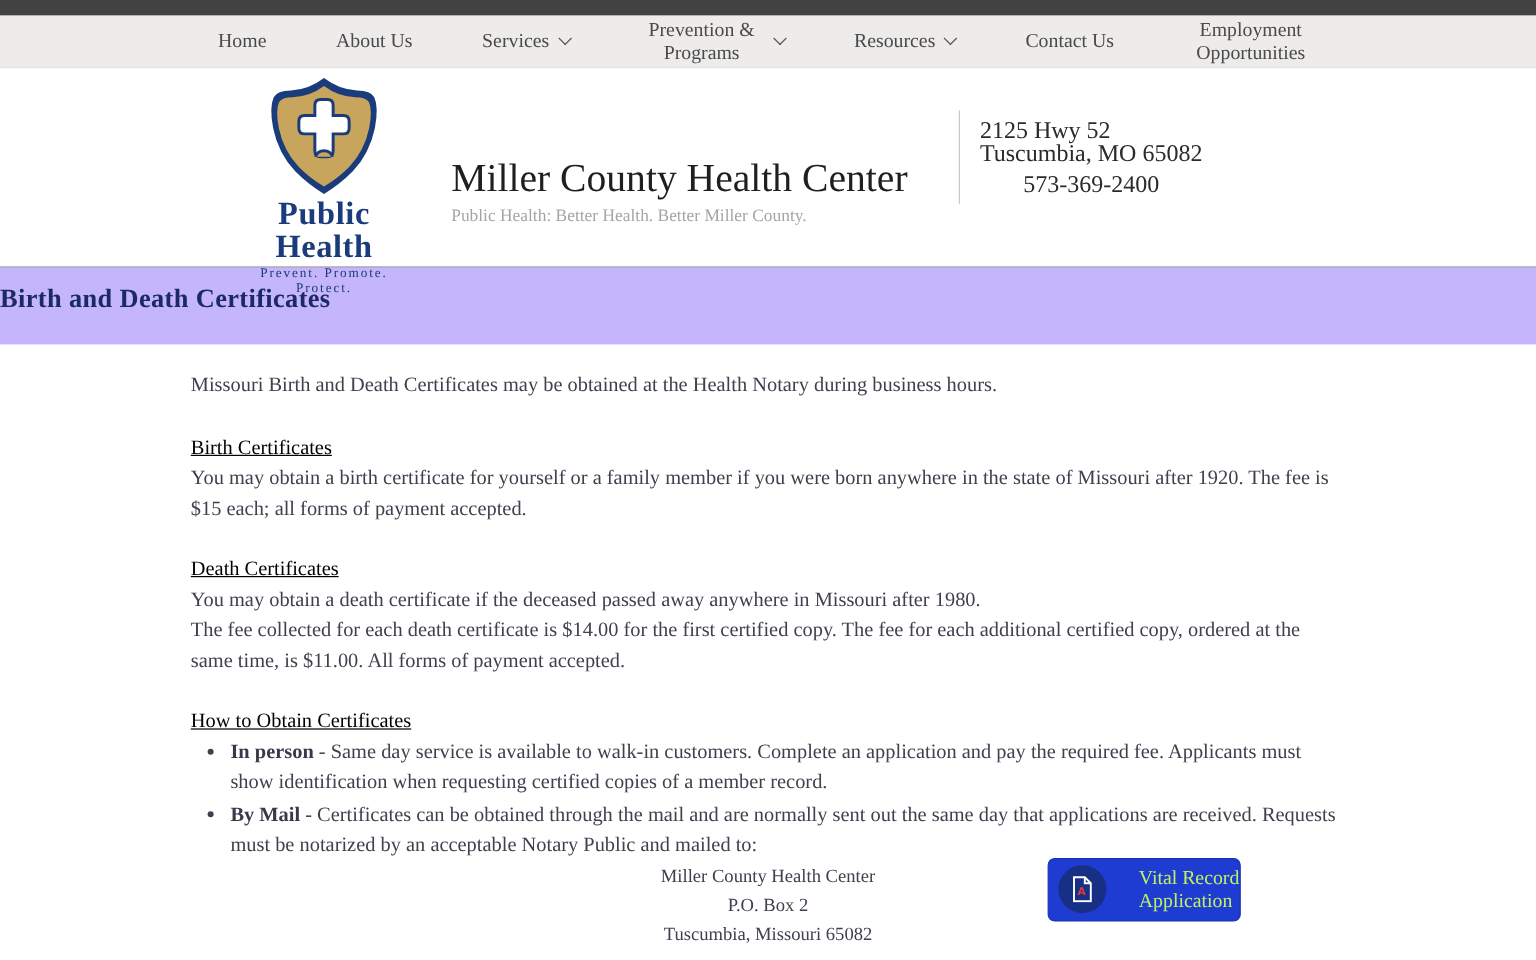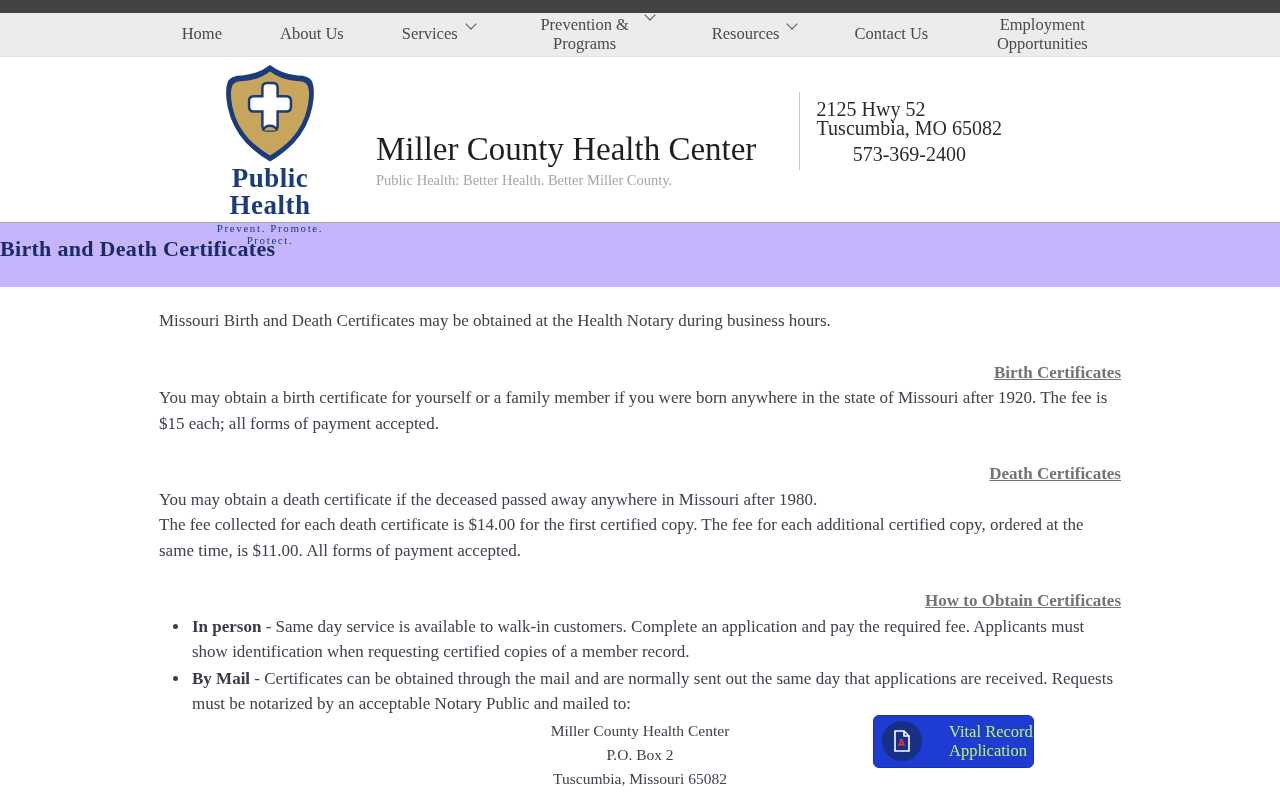--- a/index.html
+++ b/index.html
@@ -5,21 +5,21 @@
   * { margin: 0; padding: 0; box-sizing: border-box; }
   html, body { width: 1280px; height: 800px; overflow: hidden; background: #ffffff;
     font-family: "Liberation Serif", "DejaVu Serif", serif; }
 
   
   .topbar { height: 13px; background: #424242; width: 100%; }
 
   
   .nav { height: 44px; background: #edeceb; display: flex; align-items: center;
     justify-content: center; gap: 58px; border-bottom: 1px solid #e3e1de; }
-  .nav-item { display: flex; align-items: flex-start; color: #4a4a4a; font-size: 16.5px;
+  .nav-item { display: flex; align-items: center; color: #4a4a4a; font-size: 16.5px;
     cursor: pointer; text-align: center; line-height: 1.1; }
   .nav-item .wrap2 { max-width: 104px; }
   .chev { width: 8px; height: 8px; border-right: 1.8px solid #5a5a5a;
     border-bottom: 1.8px solid #5a5a5a; transform: rotate(45deg);
     margin-left: 9px; margin-top: -5px; flex: 0 0 auto; }
 
   
   .header { height: 165px; background: #ffffff; display: flex; padding-left: 192px; }
   .logo-block { width: 156px; padding-top: 6px; text-align: center; cursor: pointer; }
   .logo-shield { display: block; margin: 0 auto; }
@@ -36,22 +36,22 @@
 
   
   .banner { height: 65px; background: #c4b5fd; border-top: 1px solid #ababab;
     text-align: left; padding-top: 13px; }
   .banner h1 { font-size: 22px; font-weight: bold; color: #1b2a63; letter-spacing: 0.3px; }
 
   
   .content { width: 962px; margin: 0 auto; padding-top: 21px; color: #40404e;
     font-size: 17px; line-height: 25.5px; position: relative; }
   .para { margin-bottom: 26px; }
-  .sec-head { text-align: right; font-weight: bold; text-decoration: underline;
-    color: #737373; margin-bottom: 0; }
+  .sec-head { text-align: left; font-weight: normal; text-decoration: underline;
+    color: #000000; margin-bottom: 0; }
   .sec-gap { margin-top: 25px; }
   ul.blist { margin-left: 31px; }
   ul.blist li { margin-bottom: 1px; padding-left: 2px; }
   .lead { font-weight: bold; color: #39394a; }
 
   .mail-wrap { position: relative; width: 100%; margin-top: 2px; }
   .mail-addr { text-align: center; font-size: 15.5px; color: #40404e; line-height: 24px; }
   .mail-addr div { margin-bottom: 0; }
 
   

